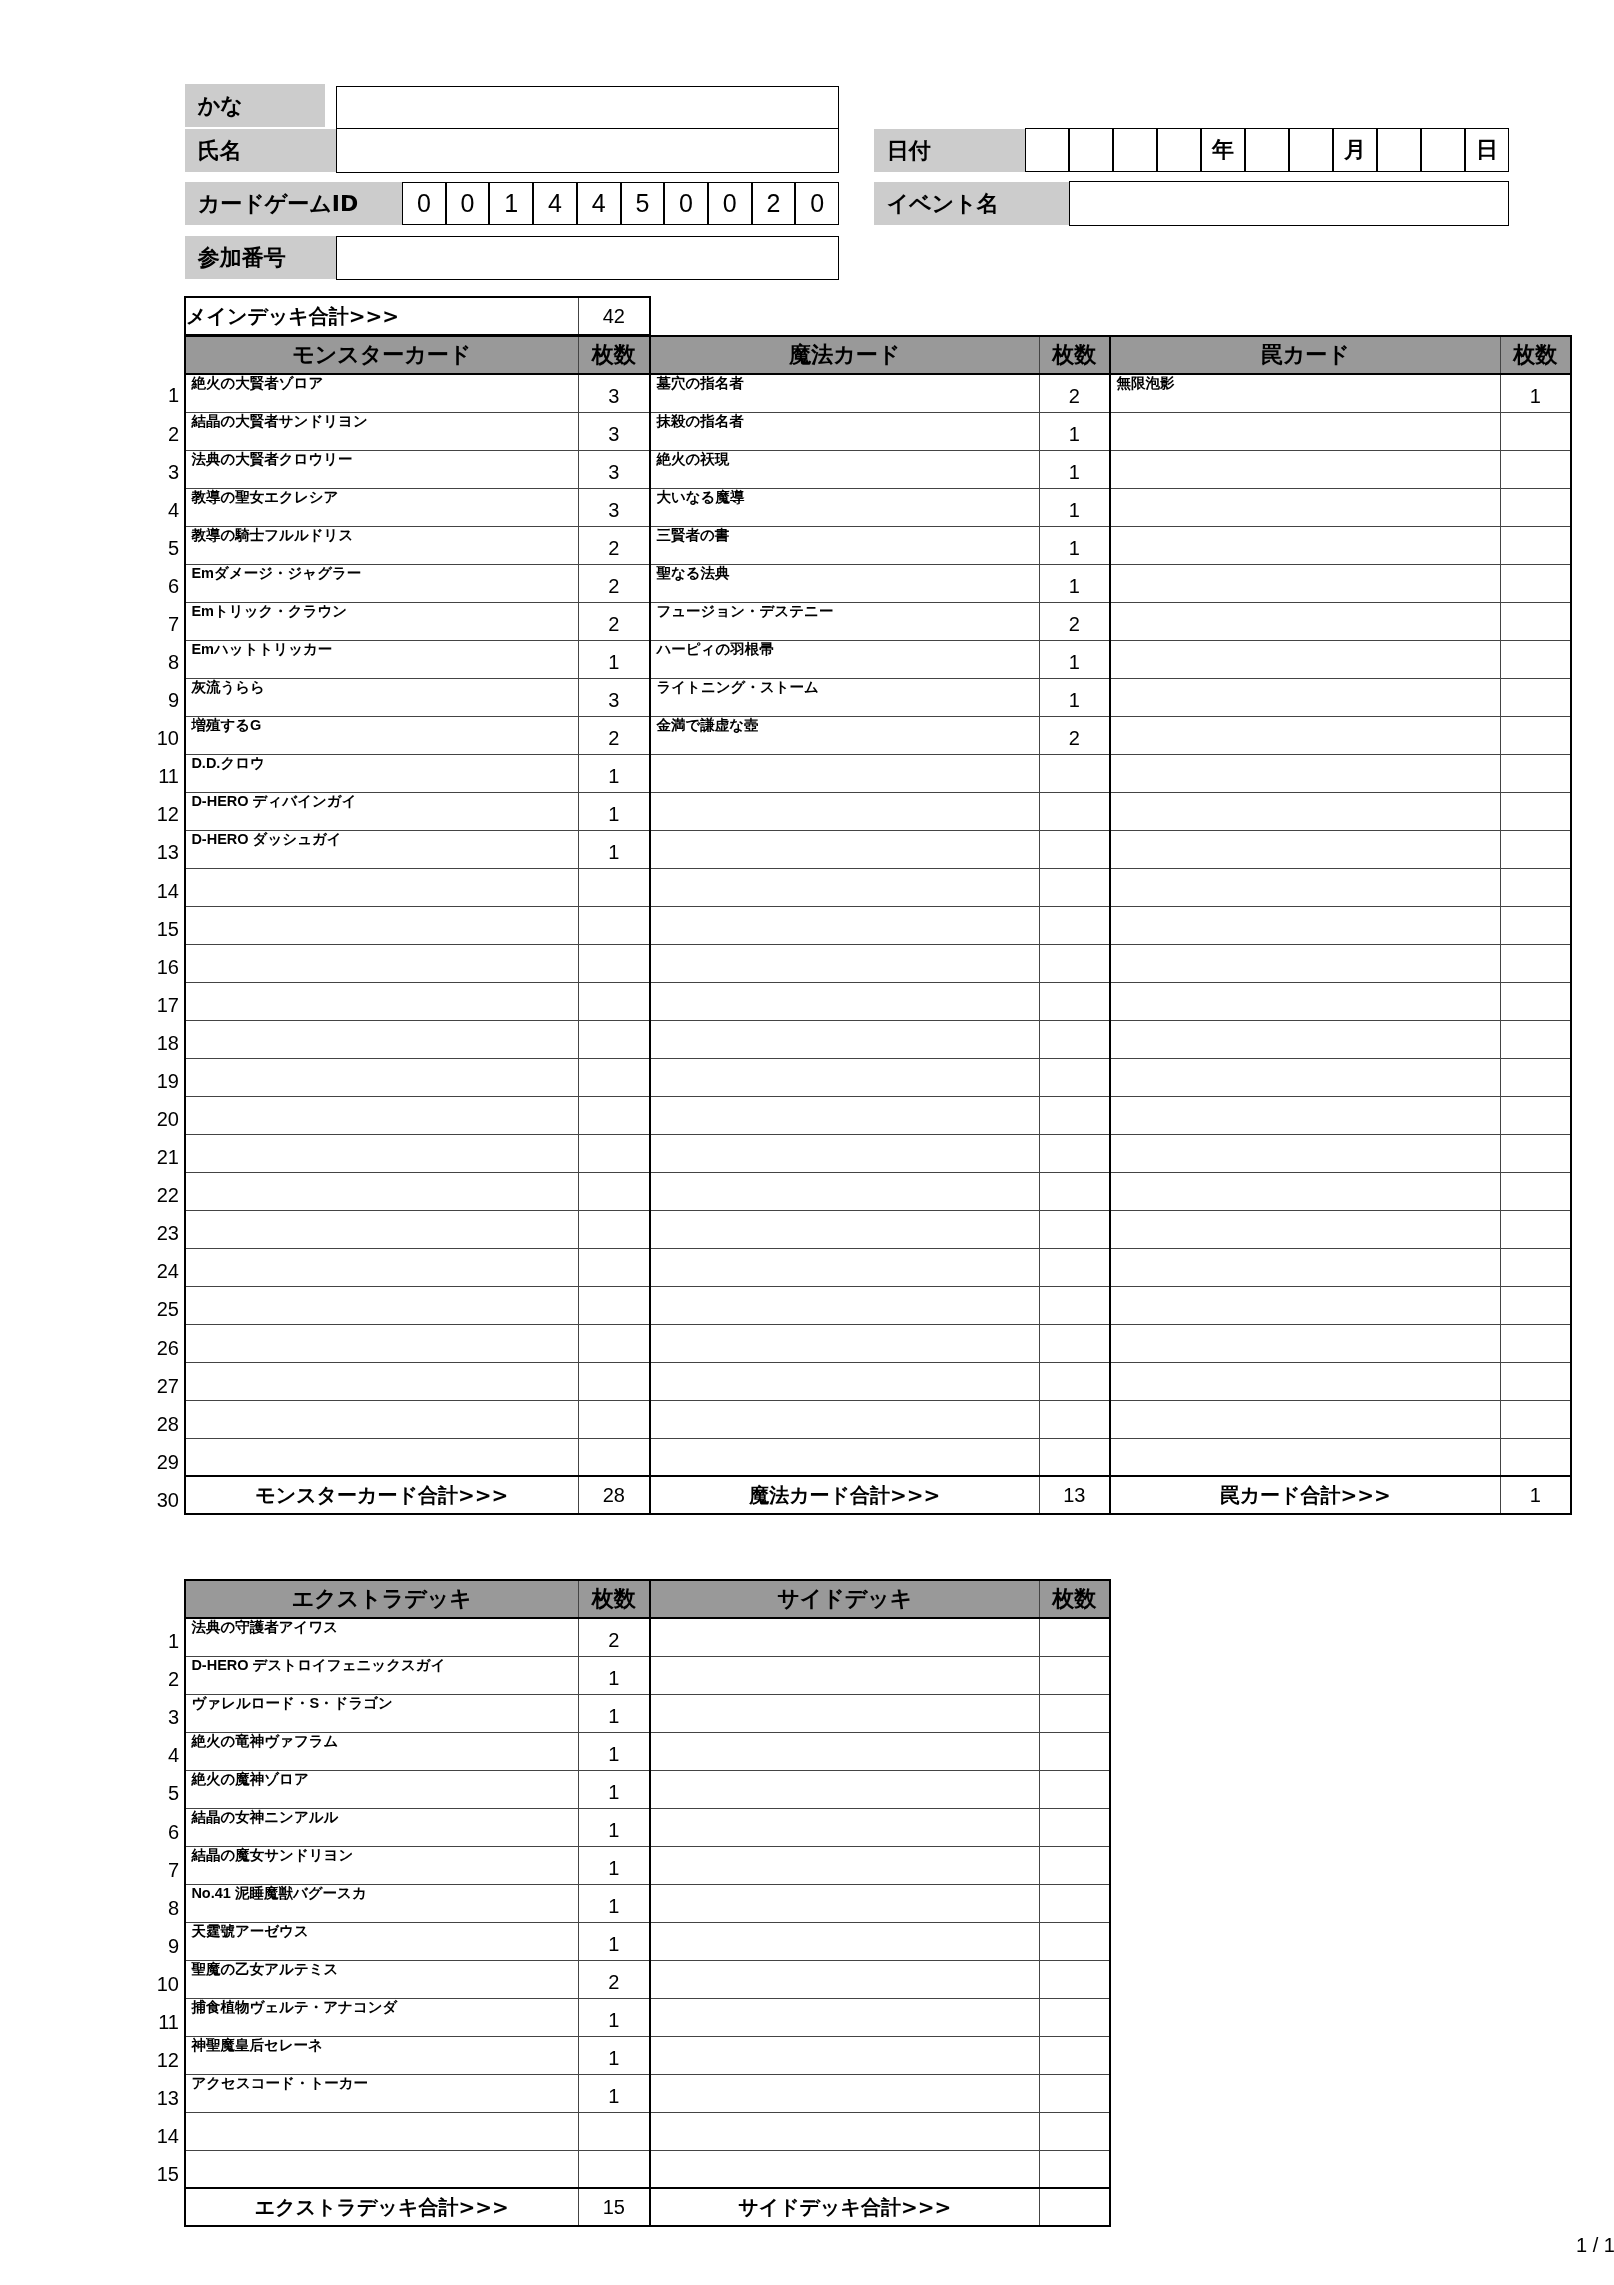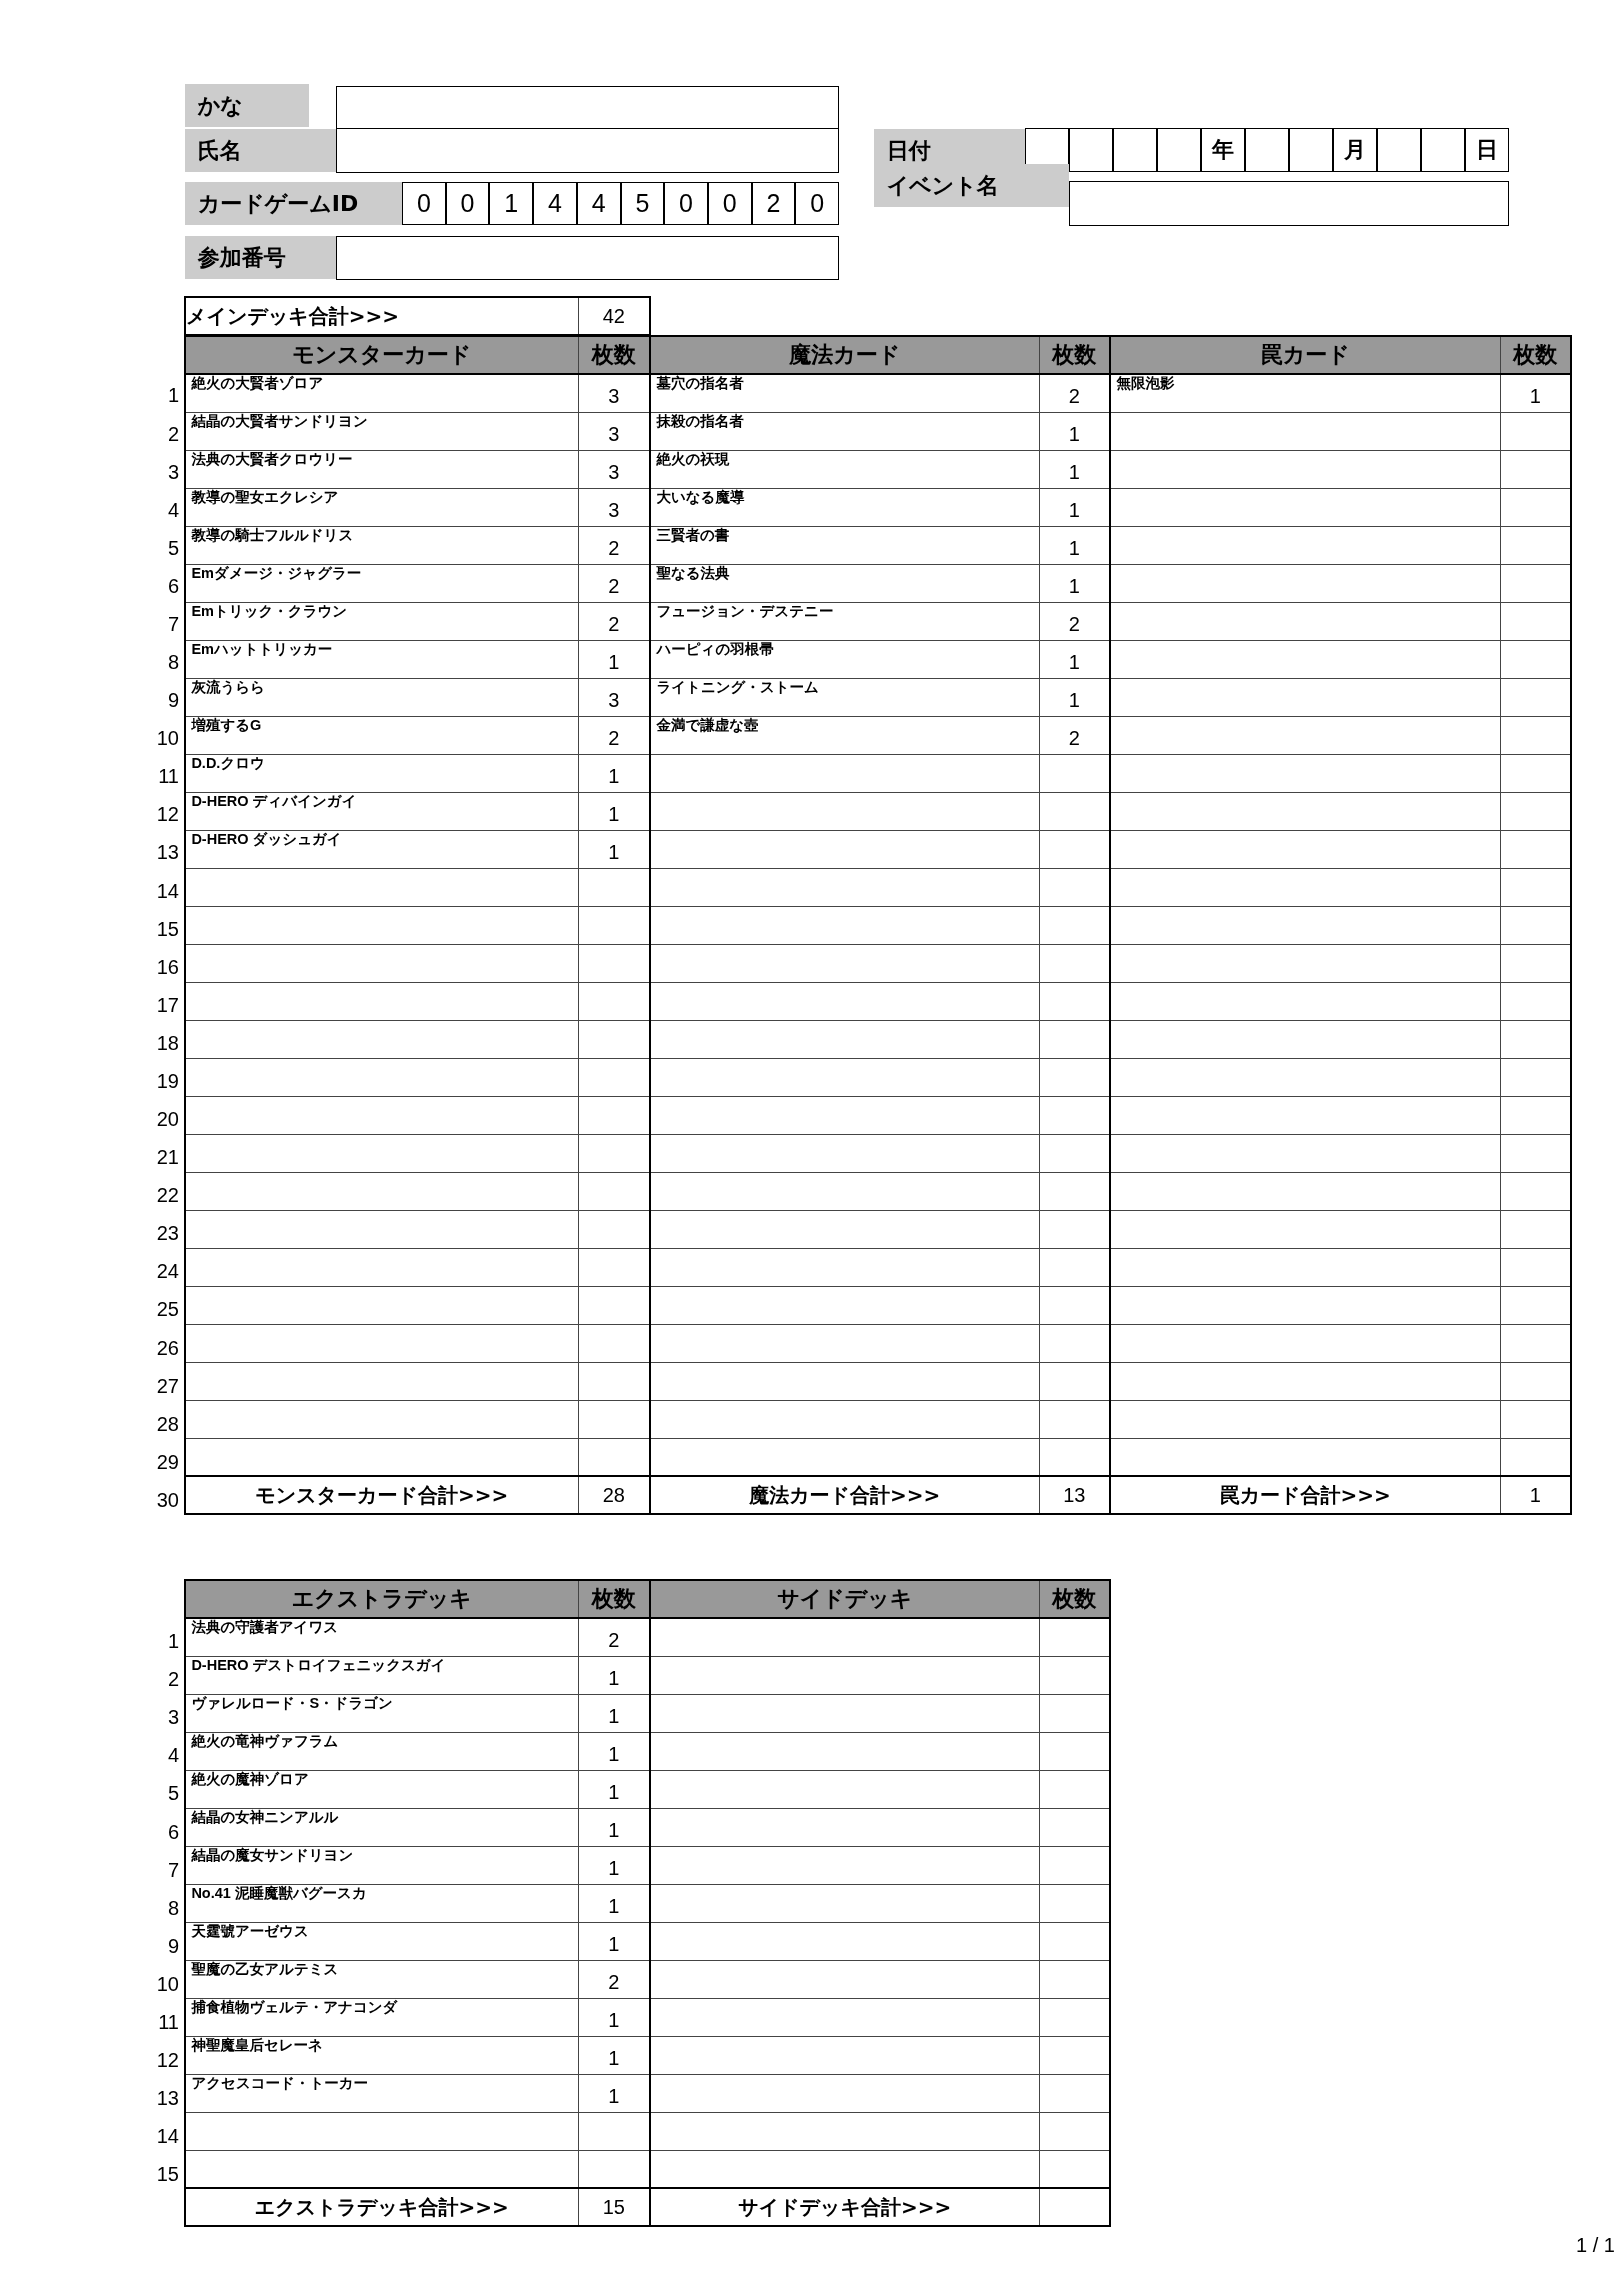--- a/index.html
+++ b/index.html
@@ -18,21 +18,21 @@
   .cnt { text-align: center; font-size: 20px; vertical-align: bottom; padding-bottom: 3.6px; font-family: "Liberation Sans", sans-serif; }
   .tot td { border-top: 2.7px solid #000; border-bottom: 2.7px solid #000; height: 38px; font-size: 20px; font-weight: bold; text-align: center; }
   .tot td.num { font-weight: normal; font-family: "Liberation Sans", sans-serif; }
   .sec { border-left: 2.7px solid #000 !important; }
   .rownum { position: absolute; width: 36px; text-align: right; font-size: 20px; font-family: "Liberation Sans", sans-serif; }
   .footer { position: absolute; left: 0; width: 1615px; text-align: right; font-size: 20px; font-family: "Liberation Sans", sans-serif; }
 </style>
 </head>
 <body>
 
-<div class="abs lbl" style="left:185px;top:84px;width:124px;height:43px;">かな</div>
+<div class="abs lbl" style="left:185px;top:84px;width:140px;height:43px;">かな</div>
 <div class="abs field" style="left:336px;top:86px;width:503px;height:43px;"></div>
 
 <div class="abs lbl" style="left:185px;top:129px;width:152px;height:43px;">氏名</div>
 <div class="abs field" style="left:336px;top:128px;width:503px;height:45px;"></div>
 
 <div class="abs lbl" style="left:185px;top:182px;width:217px;height:43px;">カードゲームID</div>
 <div id="id-digits" class="abs" style="left:402px;top:182px;width:437px;height:43px;display:flex;">
     <div class="digit" style="flex: 1 1 0%;">0</div>
     <div class="digit" style="flex: 1 1 0%;">0</div>
     <div class="digit" style="flex: 1 1 0%;">1</div>
@@ -56,21 +56,21 @@
     <div class="datecell" style="flex: 1 1 0%;"></div>
     <div class="datecell" style="flex: 1 1 0%;">年</div>
     <div class="datecell" style="flex: 1 1 0%;"></div>
     <div class="datecell" style="flex: 1 1 0%;"></div>
     <div class="datecell" style="flex: 1 1 0%;">月</div>
     <div class="datecell" style="flex: 1 1 0%;"></div>
     <div class="datecell" style="flex: 1 1 0%;"></div>
     <div class="datecell" style="flex: 1 1 0%;">日</div>
   </div>
 
-<div class="abs lbl" style="left:874px;top:164px;width:195px;height:43px;">イベント名</div>
+<div class="abs lbl" style="left:874px;top:182px;width:195px;height:43px;">イベント名</div>
 <div class="abs field" style="left:1069px;top:181px;width:440px;height:45px;"></div>
 
 <table class="abs" style="left:184px;top:296px;width:465px;">
   <tbody>
       <tr>
     <td style="width:393px;height:38px;border:2.7px solid #000;border-right:1.4px solid #444;text-align:left;font-size:20px;font-weight:bold;">メインデッキ合計&gt;&gt;&gt;</td>
     <td style="width:72px;height:38px;border:2.7px solid #000;border-left:1.4px solid #444;text-align:center;font-size:20px;font-family:Liberation Sans, sans-serif;">42</td>
   </tr>
 </tbody>
   </table>

